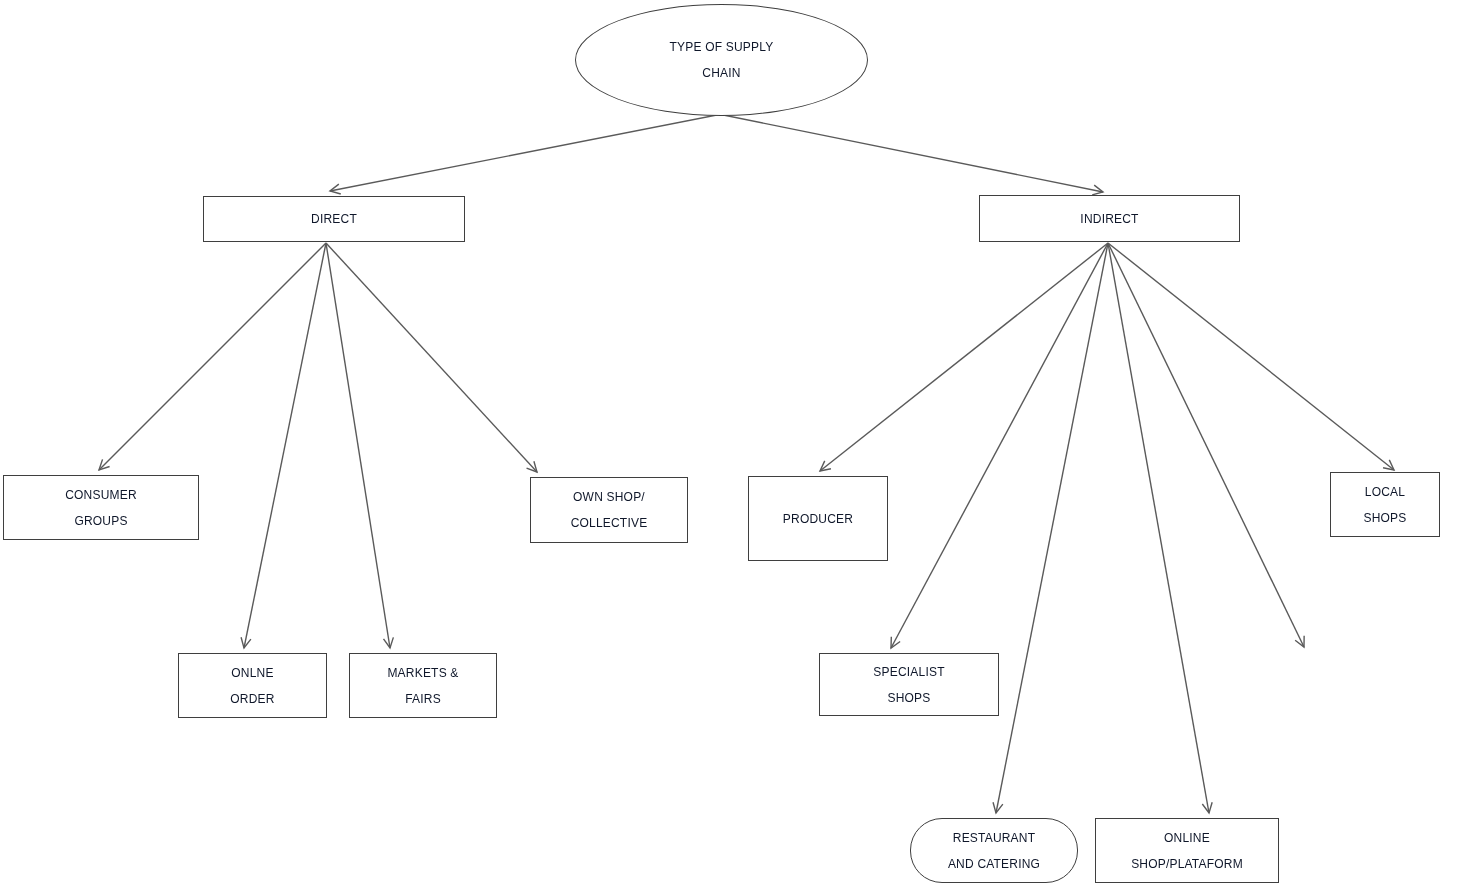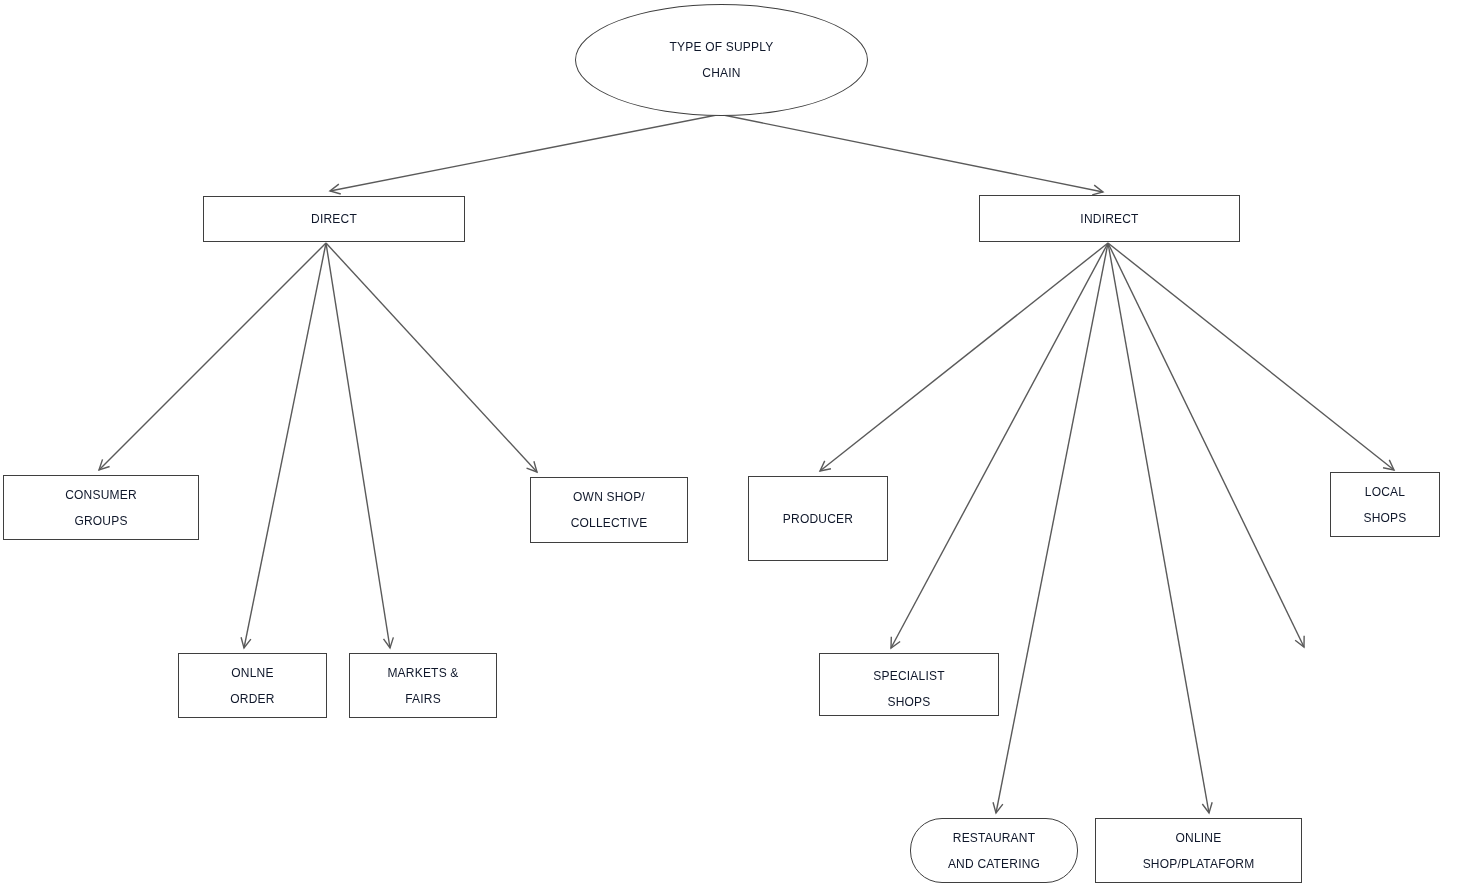--- a/index.html
+++ b/index.html
@@ -44,23 +44,23 @@
   }
   
   #node-root                 { left: 575px; top: 4px;   width: 293px; height: 112px; }
   #node-direct               { left: 203px; top: 196px; width: 262px; height: 46px; }
   #node-indirect             { left: 979px; top: 195px; width: 261px; height: 47px; }
   #node-consumer-groups      { left: 3px;   top: 475px; width: 196px; height: 65px; }
   #node-onlne-order          { left: 178px; top: 653px; width: 149px; height: 65px; }
   #node-markets-fairs        { left: 349px; top: 653px; width: 148px; height: 65px; }
   #node-own-shop             { left: 498px; top: 477px; width: 158px; height: 66px; margin-left: 32px; }
   #node-producer             { left: 748px; top: 476px; width: 140px; height: 85px; }
-  #node-specialist-shops     { left: 819px; top: 653px; width: 180px; height: 63px; align-items: flex-end; }
+  #node-specialist-shops     { left: 819px; top: 653px; width: 180px; height: 63px; }
   #node-restaurant-catering  { left: 910px; top: 818px; width: 168px; height: 65px; border-radius: 32px; }
-  #node-online-shop          { left: 1095px; top: 818px; width: 207px; height: 65px; }
+  #node-online-shop          { left: 1095px; top: 818px; width: 184px; height: 65px; }
   #node-supermarket-chains   { left: 1211px; top: 652px; width: 197px; height: 64px; }
   #node-local-shops          { left: 1330px; top: 472px; width: 110px; height: 65px; }
 </style>
 </head>
 <body>
 
 <div class="canvas">
 
   <svg class="edges-layer" width="1477" height="887" viewBox="0 0 1477 887">
     <defs>

